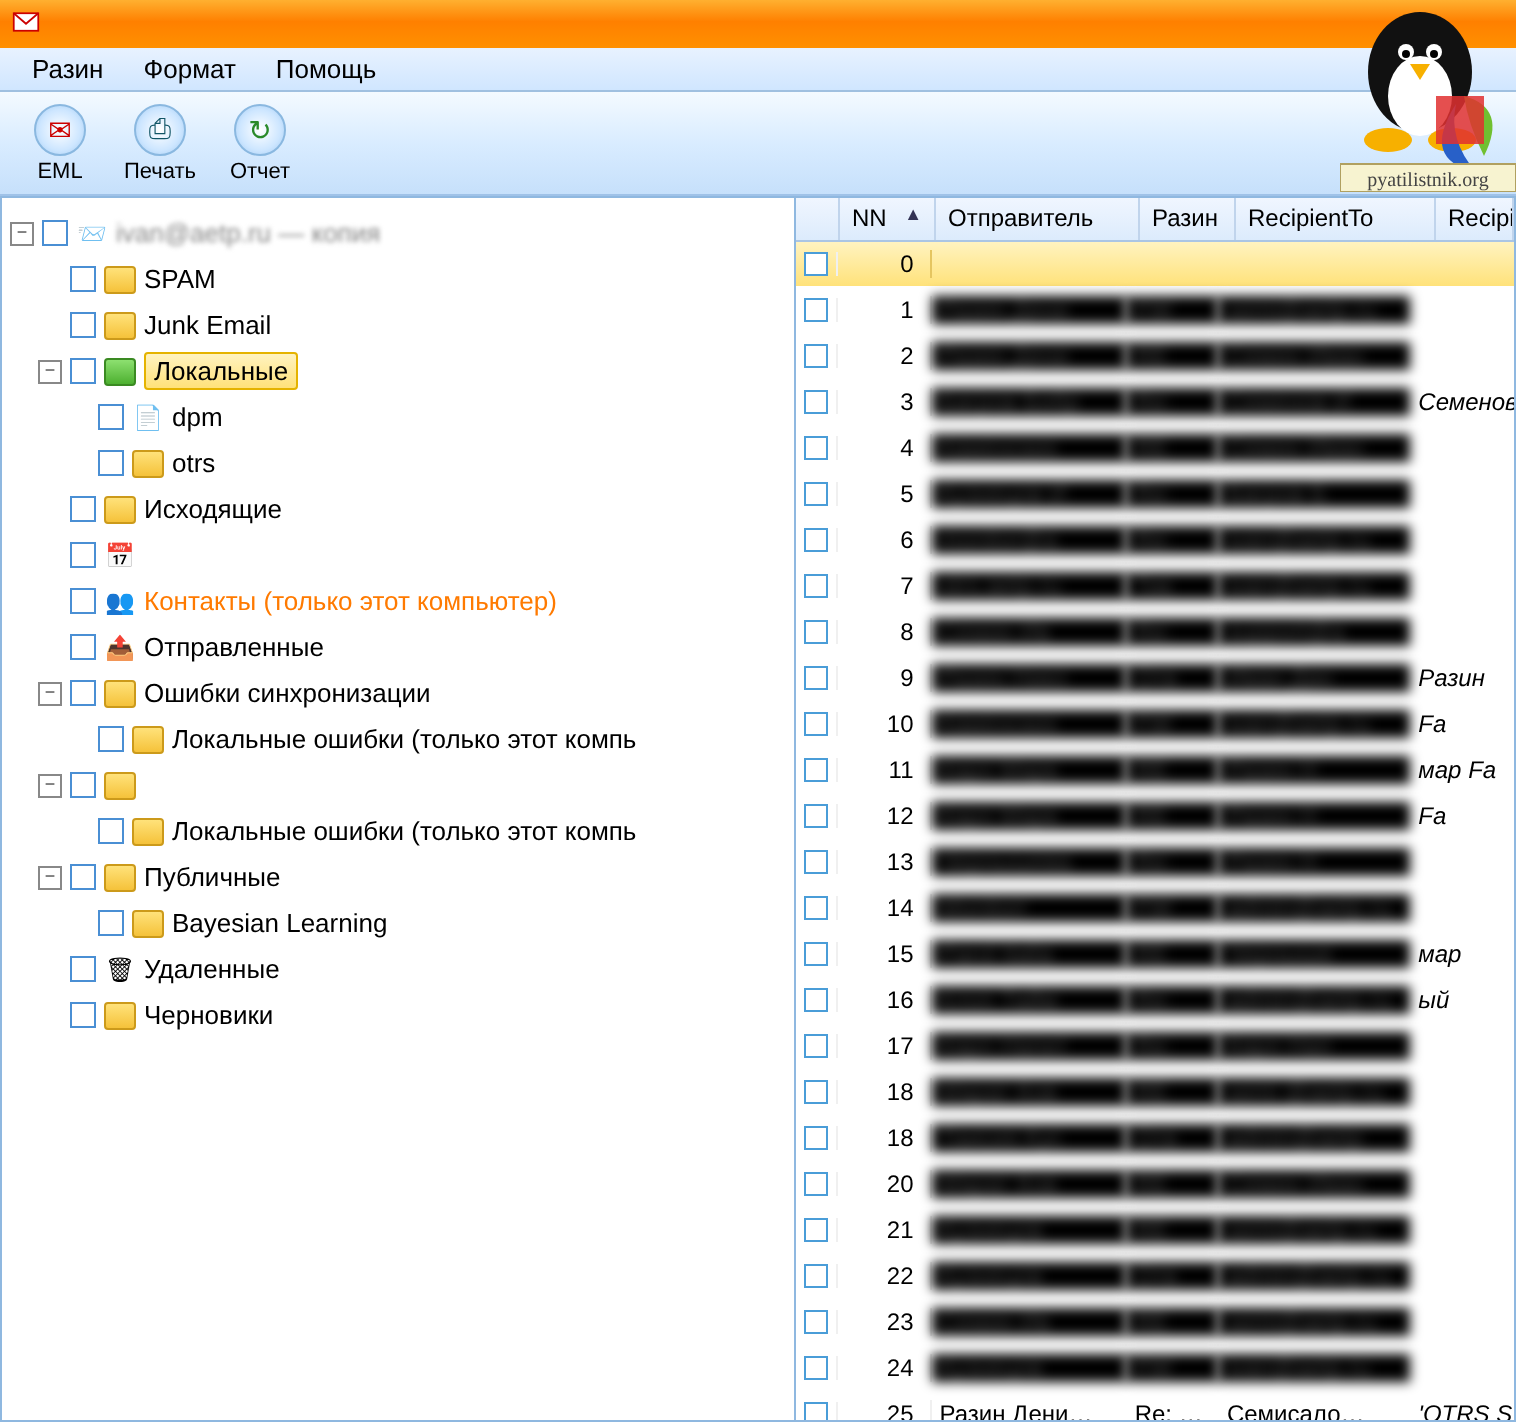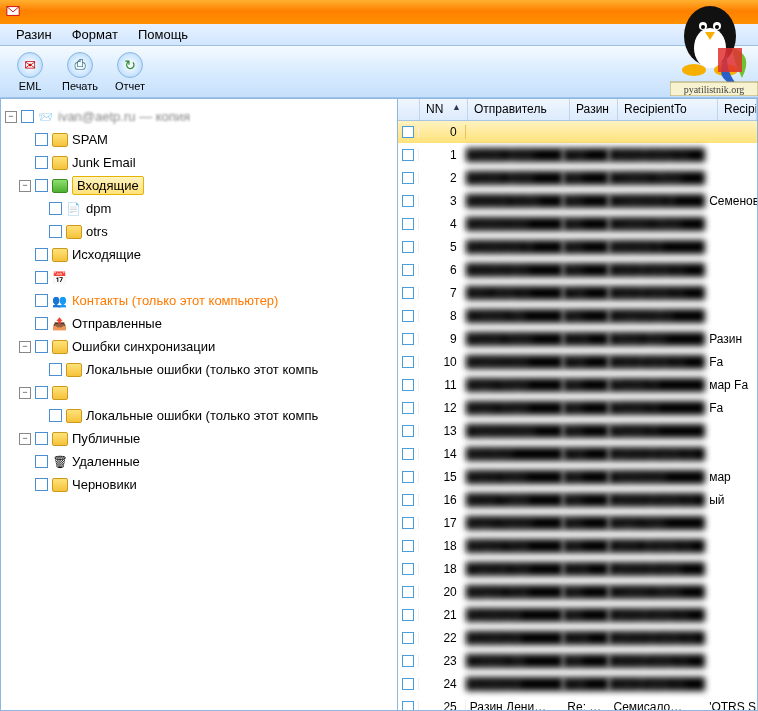--- a/index.html
+++ b/index.html
@@ -144,21 +144,21 @@
     width: 22px; display:flex; align-items:center; justify-content:center;
     border-right: 1px solid #f0f0f0;
   }
   .gc-chk .cb {
     width:12px; height:12px; border:1px solid #4a9dd8; background:#fff; cursor:pointer;
   }
   .gc-nn { width: 48px; text-align: right; padding-right: 8px; border-right: 1px solid #f0f0f0;}
   .gc-sender { width: 102px; }
   .gc-subj { width: 48px; }
   .gc-rcpt { width: 100px; }
-  .gc-rc { width: 54px; }
+  .gc-rc { width: 54px; font-style: italic; }
   .grid-row.sel { background: linear-gradient(#fff3c0,#ffe27a); }
   .grid-row.sel .gc-nn { border-right-color:#e5c560;}
   .blur { filter: blur(3px); color:#444; }
   .grid-header .gh.chkcol { width:22px; padding:0; }
 </style>
 </head>
 <body>
 
 <div class="titlebar">
   <span>
@@ -233,21 +233,21 @@
           <span class="chk"></span>
           <span class="ficon folder-yellow"></span>
           <span class="label">Junk Email</span>
         </div>
 
       <div class="tree-row">
           <span class="spacer"></span>
           <span class="toggle">−</span>
           <span class="chk"></span>
           <span class="ficon folder-green"></span>
-          <span class="label sel">Входящие</span>
+          <span class="label sel">Локальные</span>
         </div>
 
       <div class="tree-row">
           <span class="spacer"></span>
           <span class="spacer"></span>
           <span class="spacer"></span>
           <span class="chk"></span>
           <span class="ficon">📄</span>
           <span class="label">dpm</span>
         </div>
@@ -326,20 +326,28 @@
         </div>
 
       <div class="tree-row">
           <span class="spacer"></span>
           <span class="toggle">−</span>
           <span class="chk"></span>
           <span class="ficon folder-yellow"></span>
           <span class="label">Публичные</span>
         </div>
 
+      <div class="tree-row">
+          <span class="spacer"></span>
+          <span class="spacer"></span>
+          <span class="spacer"></span>
+          <span class="chk"></span>
+          <span class="ficon folder-yellow"></span>
+          <span class="label">Bayesian Learning</span>
+        </div>
 
       <div class="tree-row">
           <span class="spacer"></span>
           <span class="spacer"></span>
           <span class="chk"></span>
           <span class="ficon">🗑</span>
           <span class="label">Удаленные</span>
         </div>
 
       <div class="tree-row">

